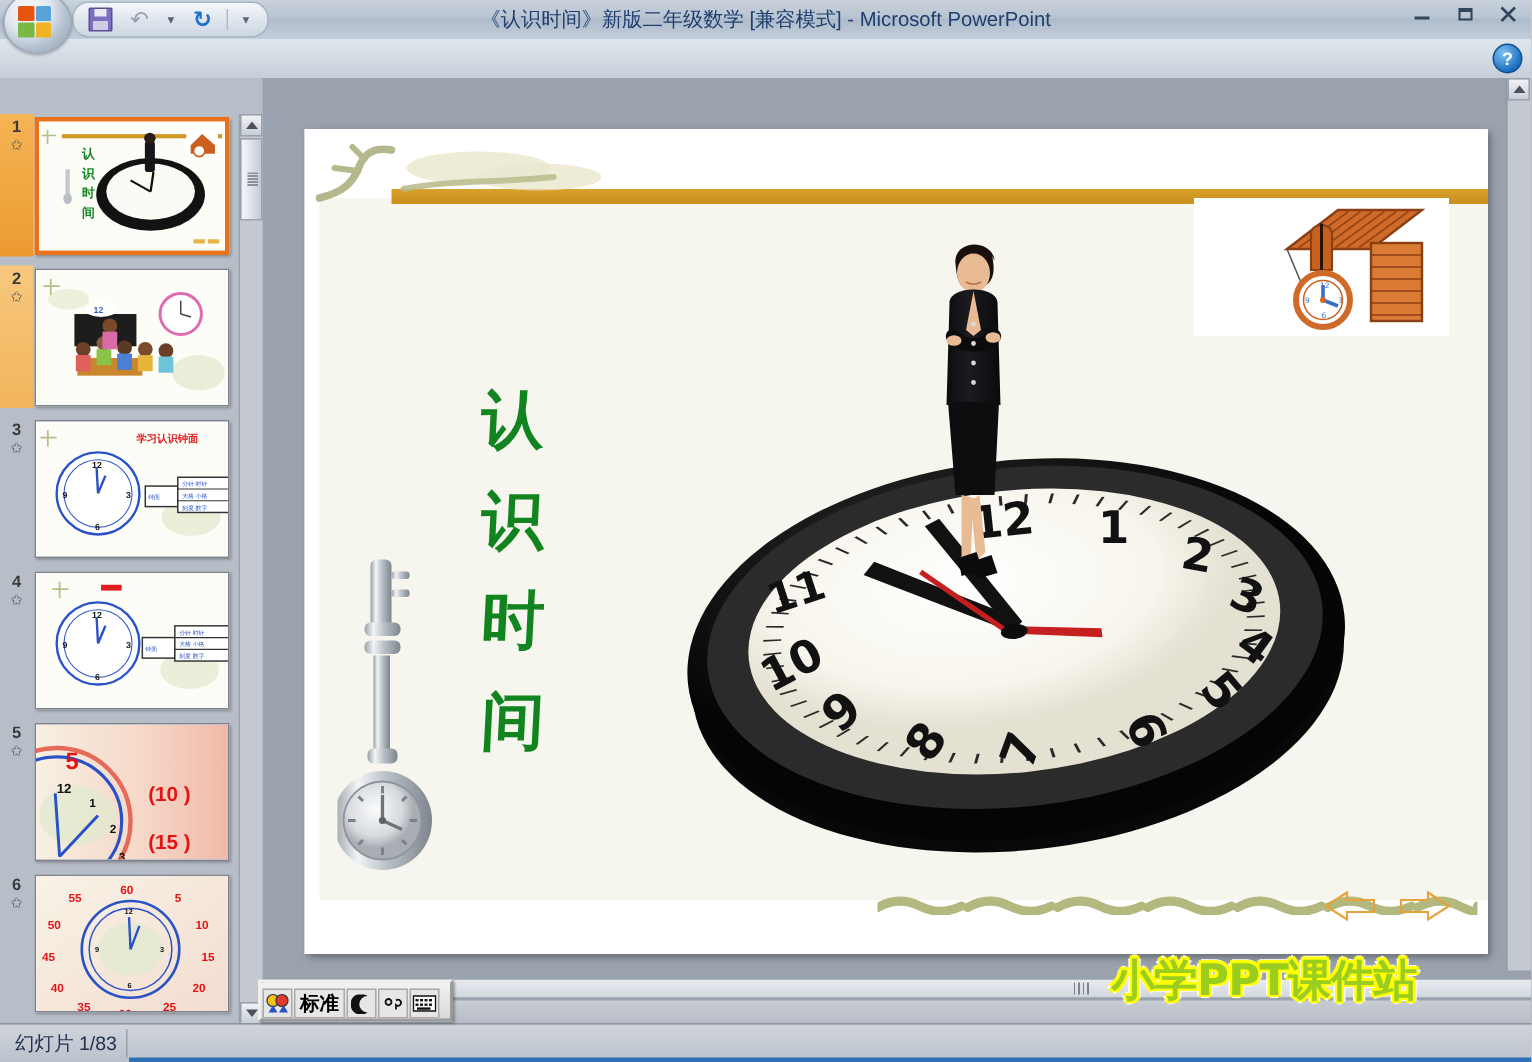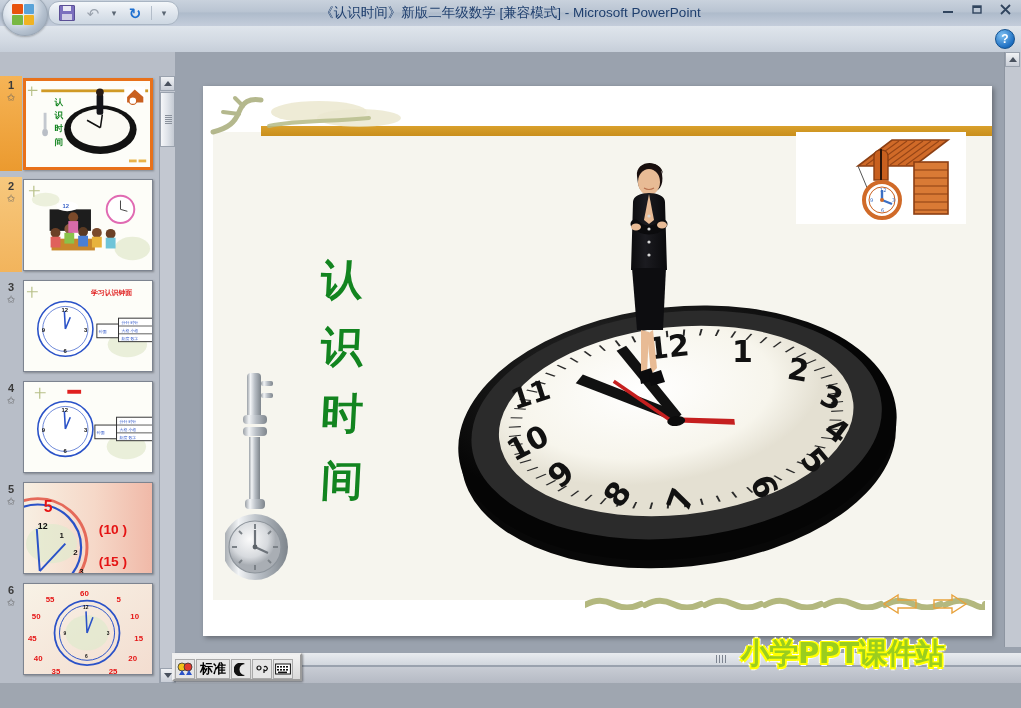--- a/index.html
+++ b/index.html
@@ -826,14 +826,19 @@
       </svg>
     </div>
   </div>
 
   <div class="sb-corner"></div>
 
   <div class="watermark">
     <div class="wm1">小学PPT课件站</div>
   </div>
 
+  <div class="statusbar">
+    <div class="status-text">幻灯片 1/83</div>
+    <div class="status-div"></div>
+    <div class="status-blue"></div>
+  </div>
 
 </div>
 
 </body></html>

